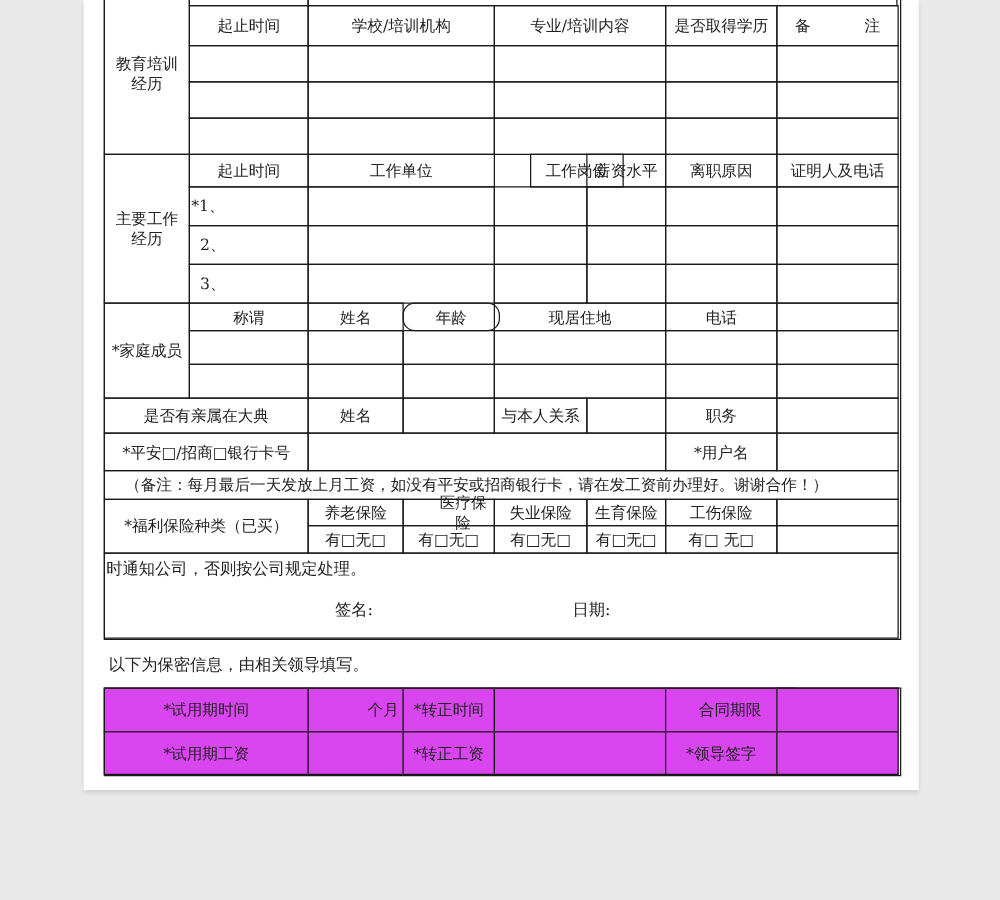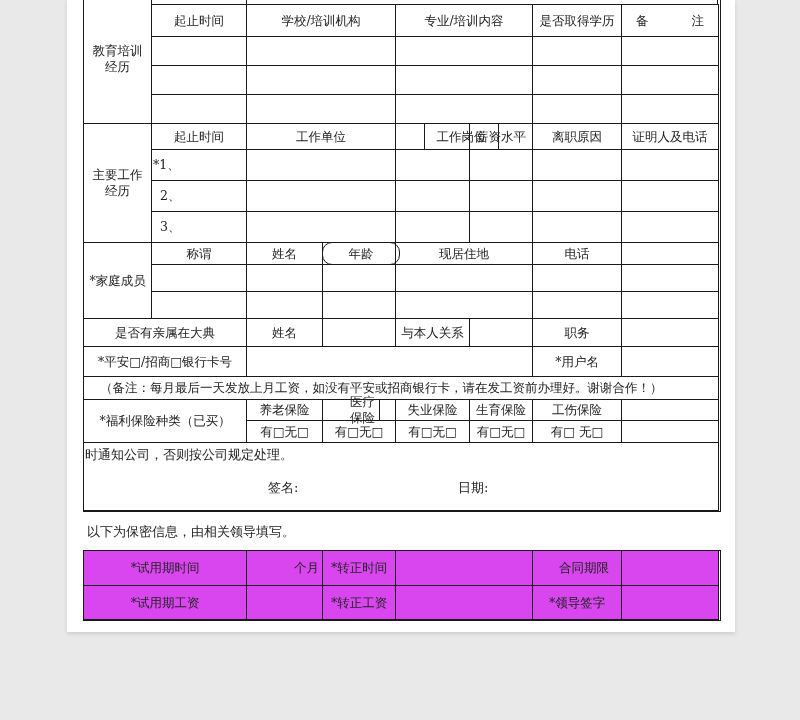--- a/index.html
+++ b/index.html
@@ -132,21 +132,21 @@
   <div class="c" style="left:533px;top:347px;width:90px;height:31px;">*用户名</div>
   <div class="c" style="left:622px;top:347px;width:98px;height:31px;"></div>
 </div>
 
 <div class="c l" style="left:84px;top:377px;width:636px;height:24px;padding-left:16px;">（备注：每月最后一天发放上月工资，如没有平安或招商银行卡，请在发工资前办理好。谢谢合作！）</div>
 
 <div>
   <div class="c" style="left:84px;top:400px;width:164px;height:44px;">*福利保险种类（已买）</div>
 
   <div class="c" style="left:247px;top:400px;width:77px;height:22px;">养老保险</div>
-  <div class="c" style="left:323px;top:400px;width:58px;height:22px;padding-left:23px;">医疗保险</div>
+  <div class="c" style="left:323px;top:400px;width:74px;height:22px;padding-left:23px;">医疗保险</div>
   <div class="c" style="left:396px;top:400px;width:75px;height:22px;">失业保险</div>
   <div class="c" style="left:470px;top:400px;width:64px;height:22px;">生育保险</div>
   <div class="c" style="left:533px;top:400px;width:90px;height:22px;">工伤保险</div>
   <div class="c" style="left:622px;top:400px;width:98px;height:22px;"></div>
 
   <div class="c" style="left:247px;top:421px;width:77px;height:23px;">有□无□</div>
   <div class="c" style="left:323px;top:421px;width:74px;height:23px;">有□无□</div>
   <div class="c" style="left:396px;top:421px;width:75px;height:23px;">有□无□</div>
   <div class="c" style="left:470px;top:421px;width:64px;height:23px;">有□无□</div>
   <div class="c" style="left:533px;top:421px;width:90px;height:23px;">有□ 无□</div>

